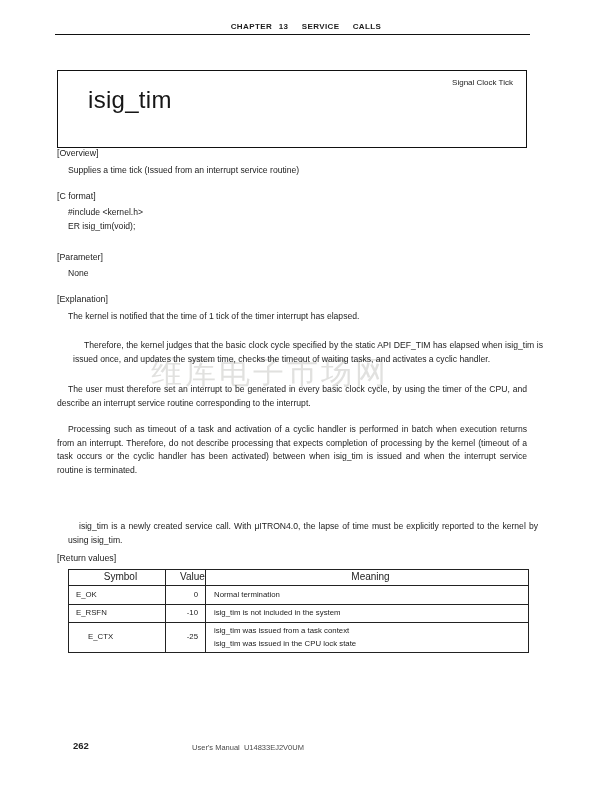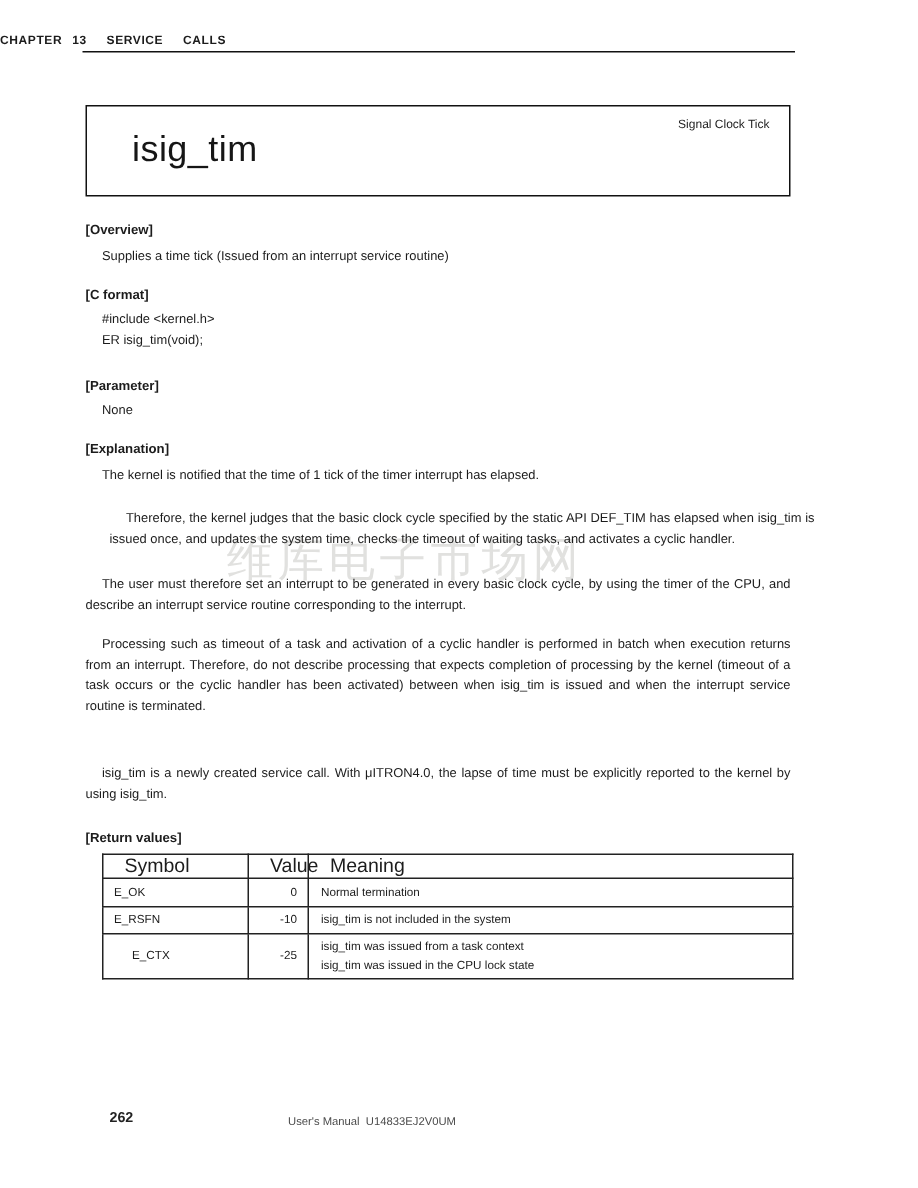--- a/index.html
+++ b/index.html
@@ -8,57 +8,57 @@
     width:612px;height:792px;
     background:#ffffff;
     font-family:"Liberation Sans", sans-serif;
     color:#1c1c1c;
     overflow:hidden;
   }
   .abs{position:absolute;}
   
   .running-header{
     top:22px;left:0;width:612px;
-    text-align:left;
+    text-align:center;
     font-size:8px;font-weight:bold;
     letter-spacing:.4px;word-spacing:4px;
     white-space:pre;
   }
   .header-rule{
     top:34px;left:55px;width:475px;height:0;
     border-top:1.6px solid #111;
   }
   
   .watermark{
     top:352px;left:151px;width:320px;
     font-size:31px;letter-spacing:3px;
     color:#dcdcda;opacity:.85;
     white-space:nowrap;
   }
   
   .title-box{
-    top:70px;left:57px;width:470px;height:61px;
+    top:70px;left:57px;width:470px;height:78px;
     border:1.6px solid #111;
     box-sizing:border-box;
     background:transparent;
   }
   .title-tag{
     position:absolute;top:7px;right:13px;
     font-size:8px;color:#222;
   }
   .title-name{
     position:absolute;top:15px;left:14px;
     font-size:24px;color:#161616;
     letter-spacing:.3px;
     margin-left:16px;
   }
   
   .h{
     left:57px;width:470px;
-    font-size:8.8px;font-weight:bold;
+    font-size:8.8px;font-weight:normal;
   }
   .line{
     left:68px;width:459px;
     font-size:8.6px;
   }
   .codeblock{
     left:68px;width:459px;
     font-size:8.6px;line-height:13.5px;
   }
   .para{
@@ -76,21 +76,21 @@
   .rv-table col.c1{width:97px;}
   .rv-table col.c2{width:40px;}
   .rv-table col.c3{width:323px;}
   .rv-table td{
     border:1px solid #222;
     padding:0 7px;
     vertical-align:middle;
     line-height:12.5px;
   }
   .rv-table .hdr td{
-    height:15px;font-size:13px;padding-left:14px;
+    text-align:center;height:15px;font-size:10px;padding-left:14px;
   }
   .rv-table .r1 td{height:18px;}
   .rv-table .r2 td{height:17px;}
   .rv-table .r3 td{height:29px;padding-left:19px;}
   .rv-table td.val{text-align:right;}
   .rv-table td.meaning{padding-left:8px;}
   
   .footer-page{
     top:740px;left:57px;
     font-size:9.5px;font-weight:bold;color:#222;margin-left:16px;
@@ -128,21 +128,21 @@
 
   <div class="abs h" style="top:252px">[Parameter]</div>
   <div class="abs line" style="top:268px">None</div>
 
   <div class="abs h" style="top:294px">[Explanation]</div>
   <p class="abs para" style="top:310px;margin:0">The kernel is notified that the time of 1 tick of the timer interrupt has elapsed.</p>
   <p class="abs para" style="top:323px;margin:16px">Therefore, the kernel judges that the basic clock cycle specified by the static API DEF_TIM has elapsed when isig_tim is issued once, and updates the system time, checks the timeout of waiting tasks, and activates a cyclic handler.</p>
   <p class="abs para" style="top:383px;margin:0">The user must therefore set an interrupt to be generated in every basic clock cycle, by using the timer of the CPU, and describe an interrupt service routine corresponding to the interrupt.</p>
   <p class="abs para" style="top:423px;margin:0">Processing such as timeout of a task and activation of a cyclic handler is performed in batch when execution returns from an interrupt.  Therefore, do not describe processing that expects completion of processing by the kernel (timeout of a task occurs or the cyclic handler has been activated) between when isig_tim is issued and when the interrupt service routine is terminated.</p>
 
-  <p class="abs para" style="top:509px;margin:0">isig_tim is a newly created service call.  With μITRON4.0, the lapse of time must be explicitly reported to the kernel by using isig_tim.</p>
+  <p class="abs para" style="top:509px;margin:11px">isig_tim is a newly created service call.  With μITRON4.0, the lapse of time must be explicitly reported to the kernel by using isig_tim.</p>
 
   <div class="abs h" style="top:553px">[Return values]</div>
 
   <table class="abs rv-table">
     <colgroup>
         <col class="c1">
         <col class="c2">
         <col class="c3">
       </colgroup>
     <tbody>

